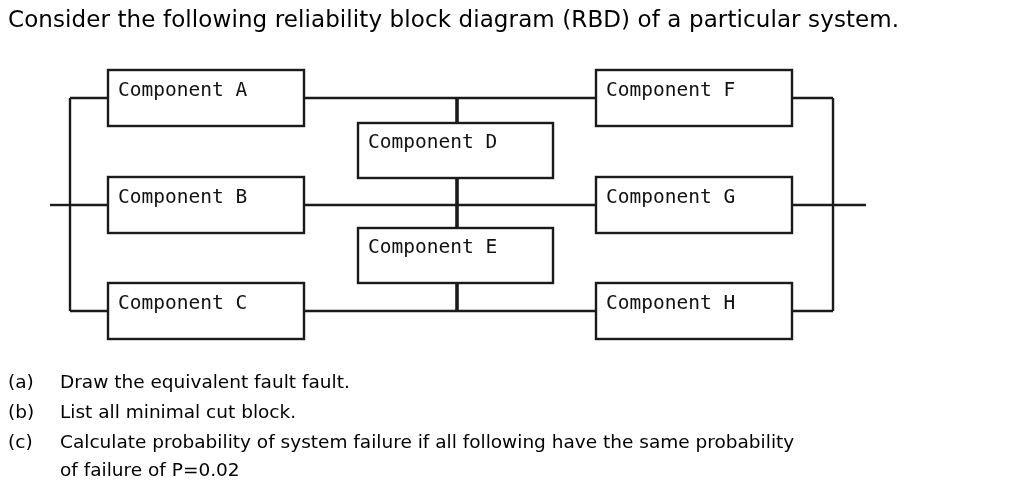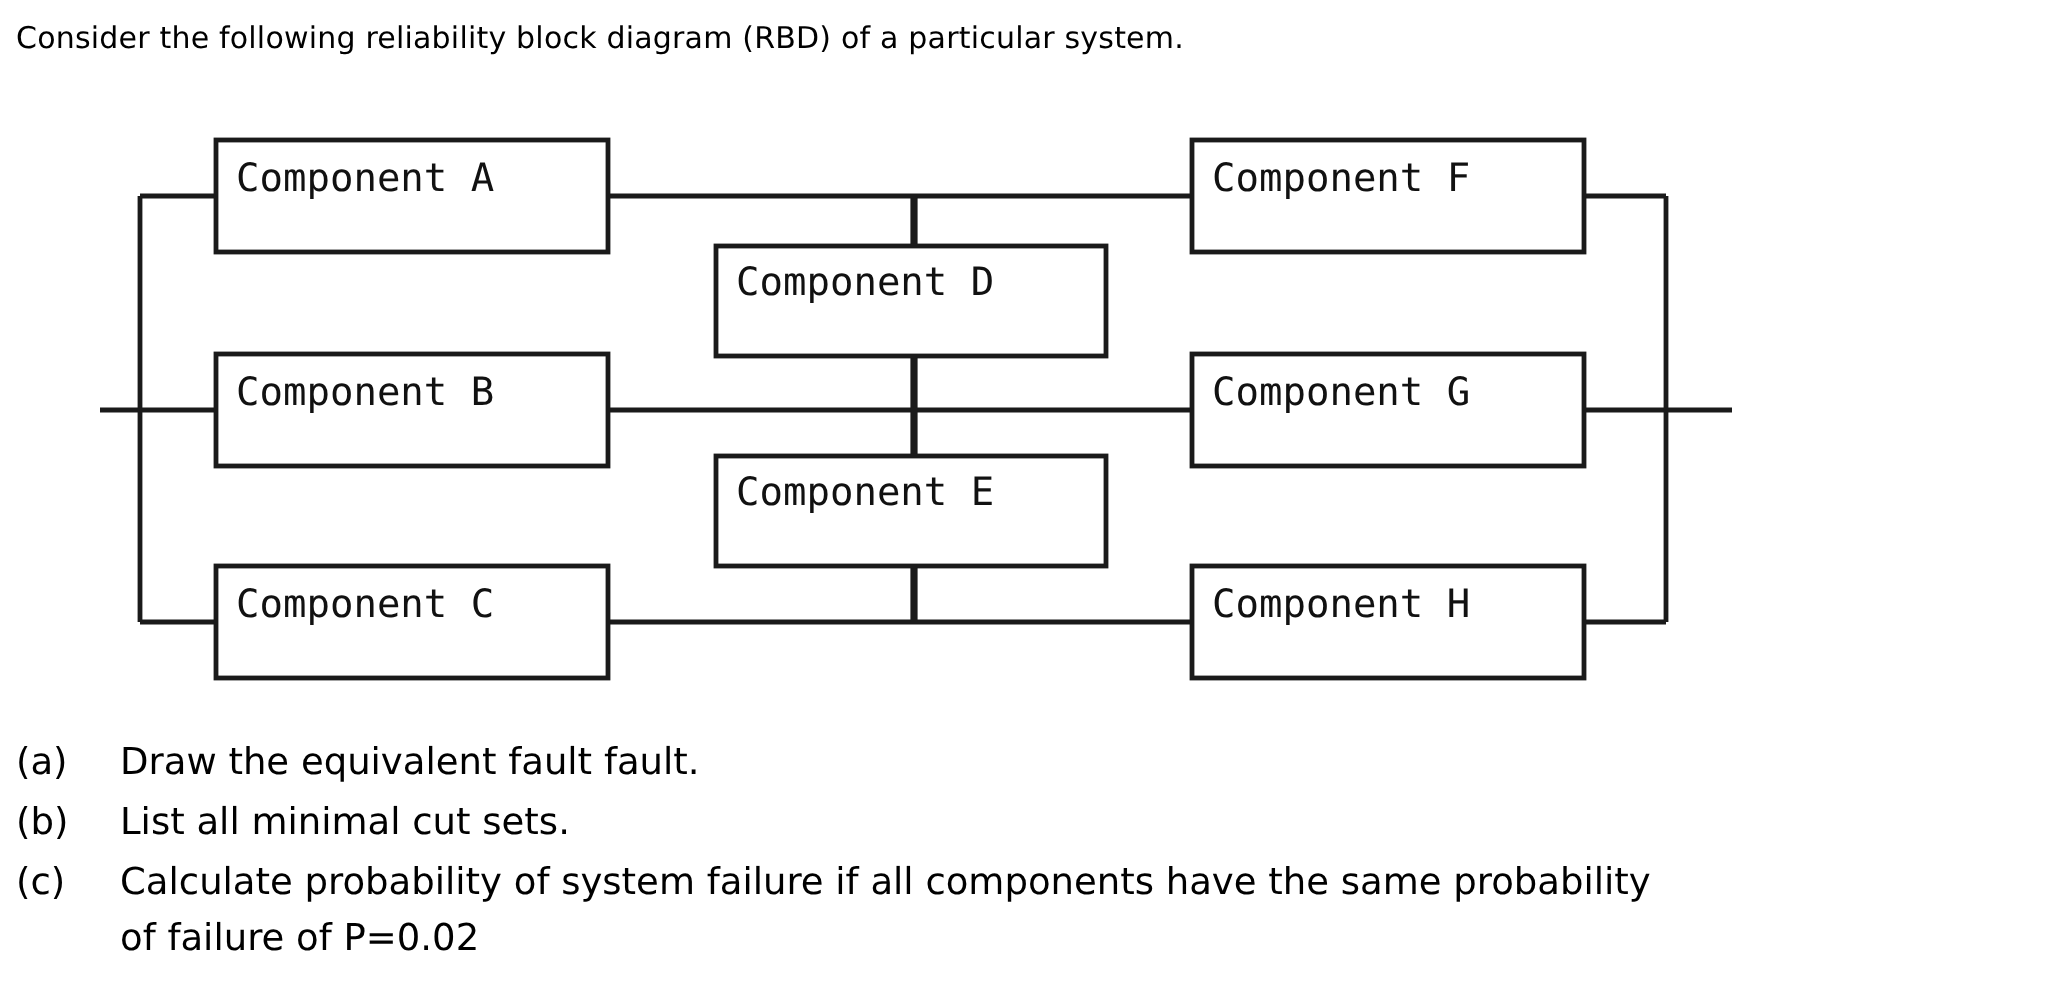--- a/index.html
+++ b/index.html
@@ -17,21 +17,21 @@
     color: #000000;
     -webkit-font-smoothing: antialiased;
   }
 
   
   #prompt-text {
     position: absolute;
     left: 8px;
     top: 6px;
     width: 1000px;
-    font-size: 15px;
+    font-size: 23px;
     line-height: 26px;
     letter-spacing: 0.1px;
     font-family: "DejaVu Sans", "Liberation Sans", sans-serif;
     white-space: nowrap;
   }
 
   
   #rbd-diagram {
     position: absolute;
     left: 0;
@@ -167,25 +167,25 @@
   <div class="q-item">
     <span class="q-marker">(a)</span>
     <span class="q-body">
       <span class="q-line">Draw the equivalent fault fault.</span>
     </span>
   </div>
 
   <div class="q-item">
     <span class="q-marker">(b)</span>
     <span class="q-body">
-      <span class="q-line">List all minimal cut sets.</span>
+      <span class="q-line">List all minimal cut block.</span>
     </span>
   </div>
 
   <div class="q-item">
     <span class="q-marker">(c)</span>
     <span class="q-body">
-      <span class="q-line">Calculate probability of system failure if all components have the same probability</span>
+      <span class="q-line">Calculate probability of system failure if all following have the same probability</span>
       <span class="q-line">of failure of P=0.02</span>
     </span>
   </div>
 
 </div>
 
 </body></html>

